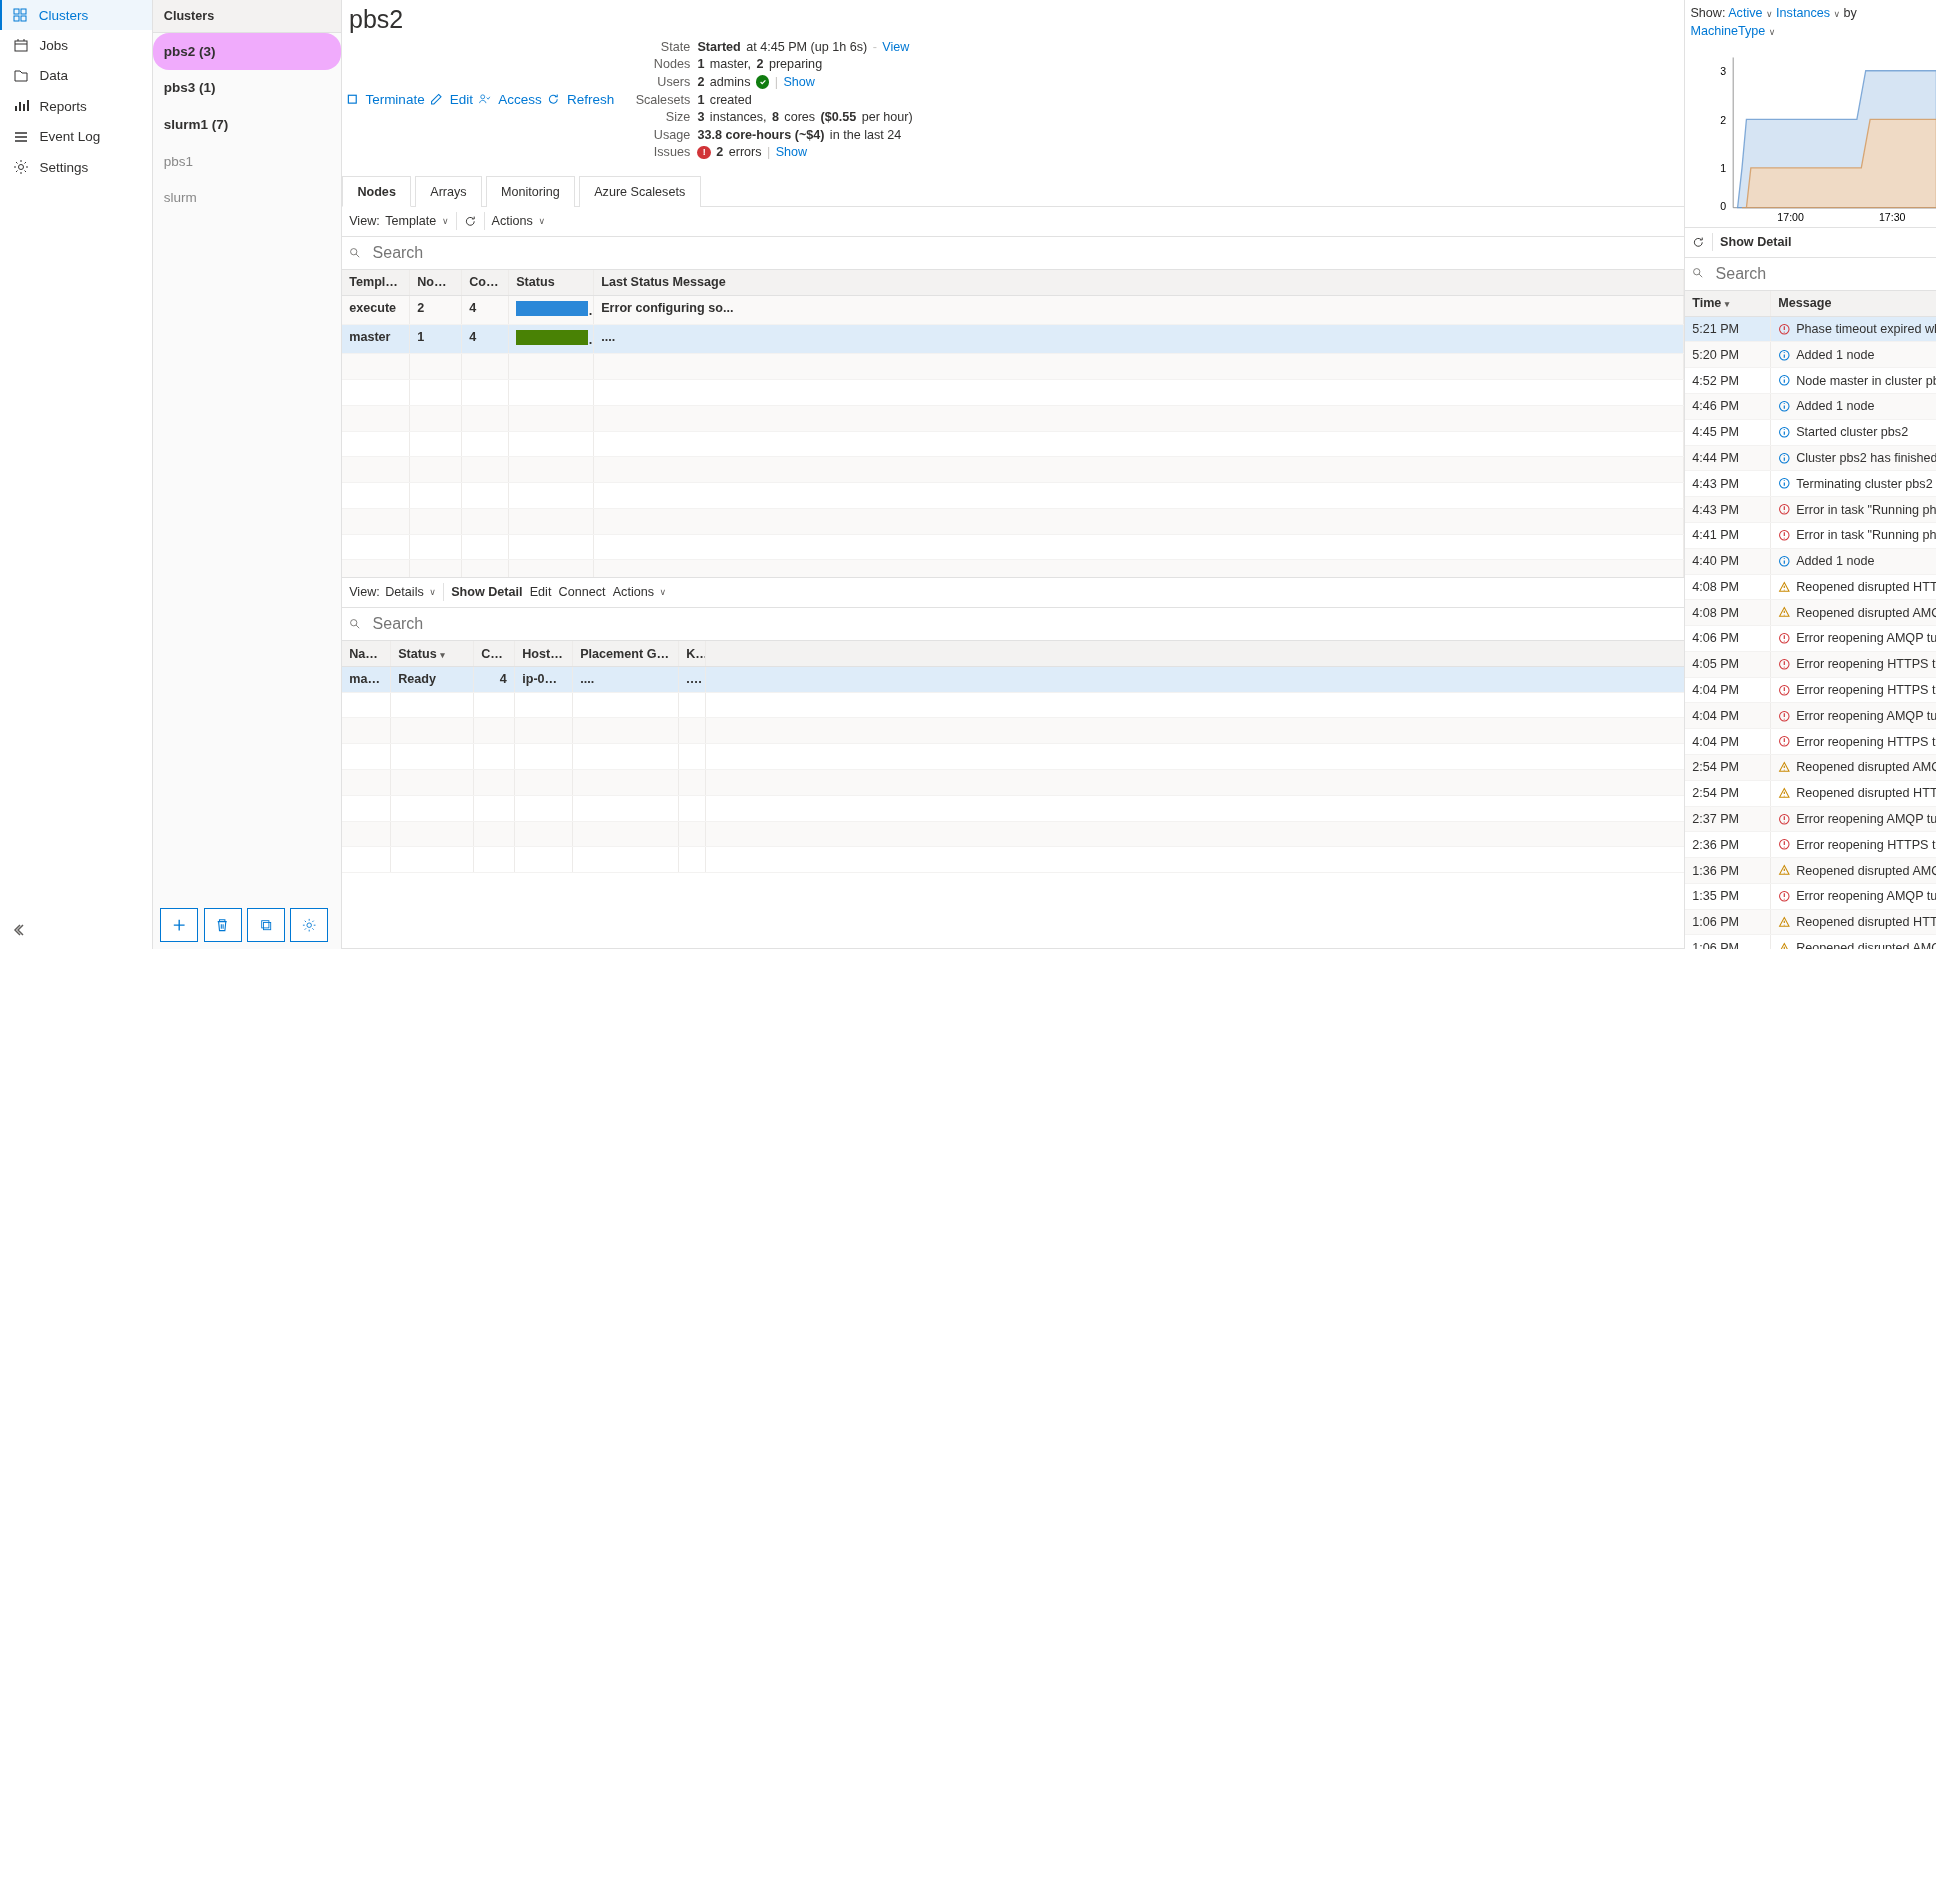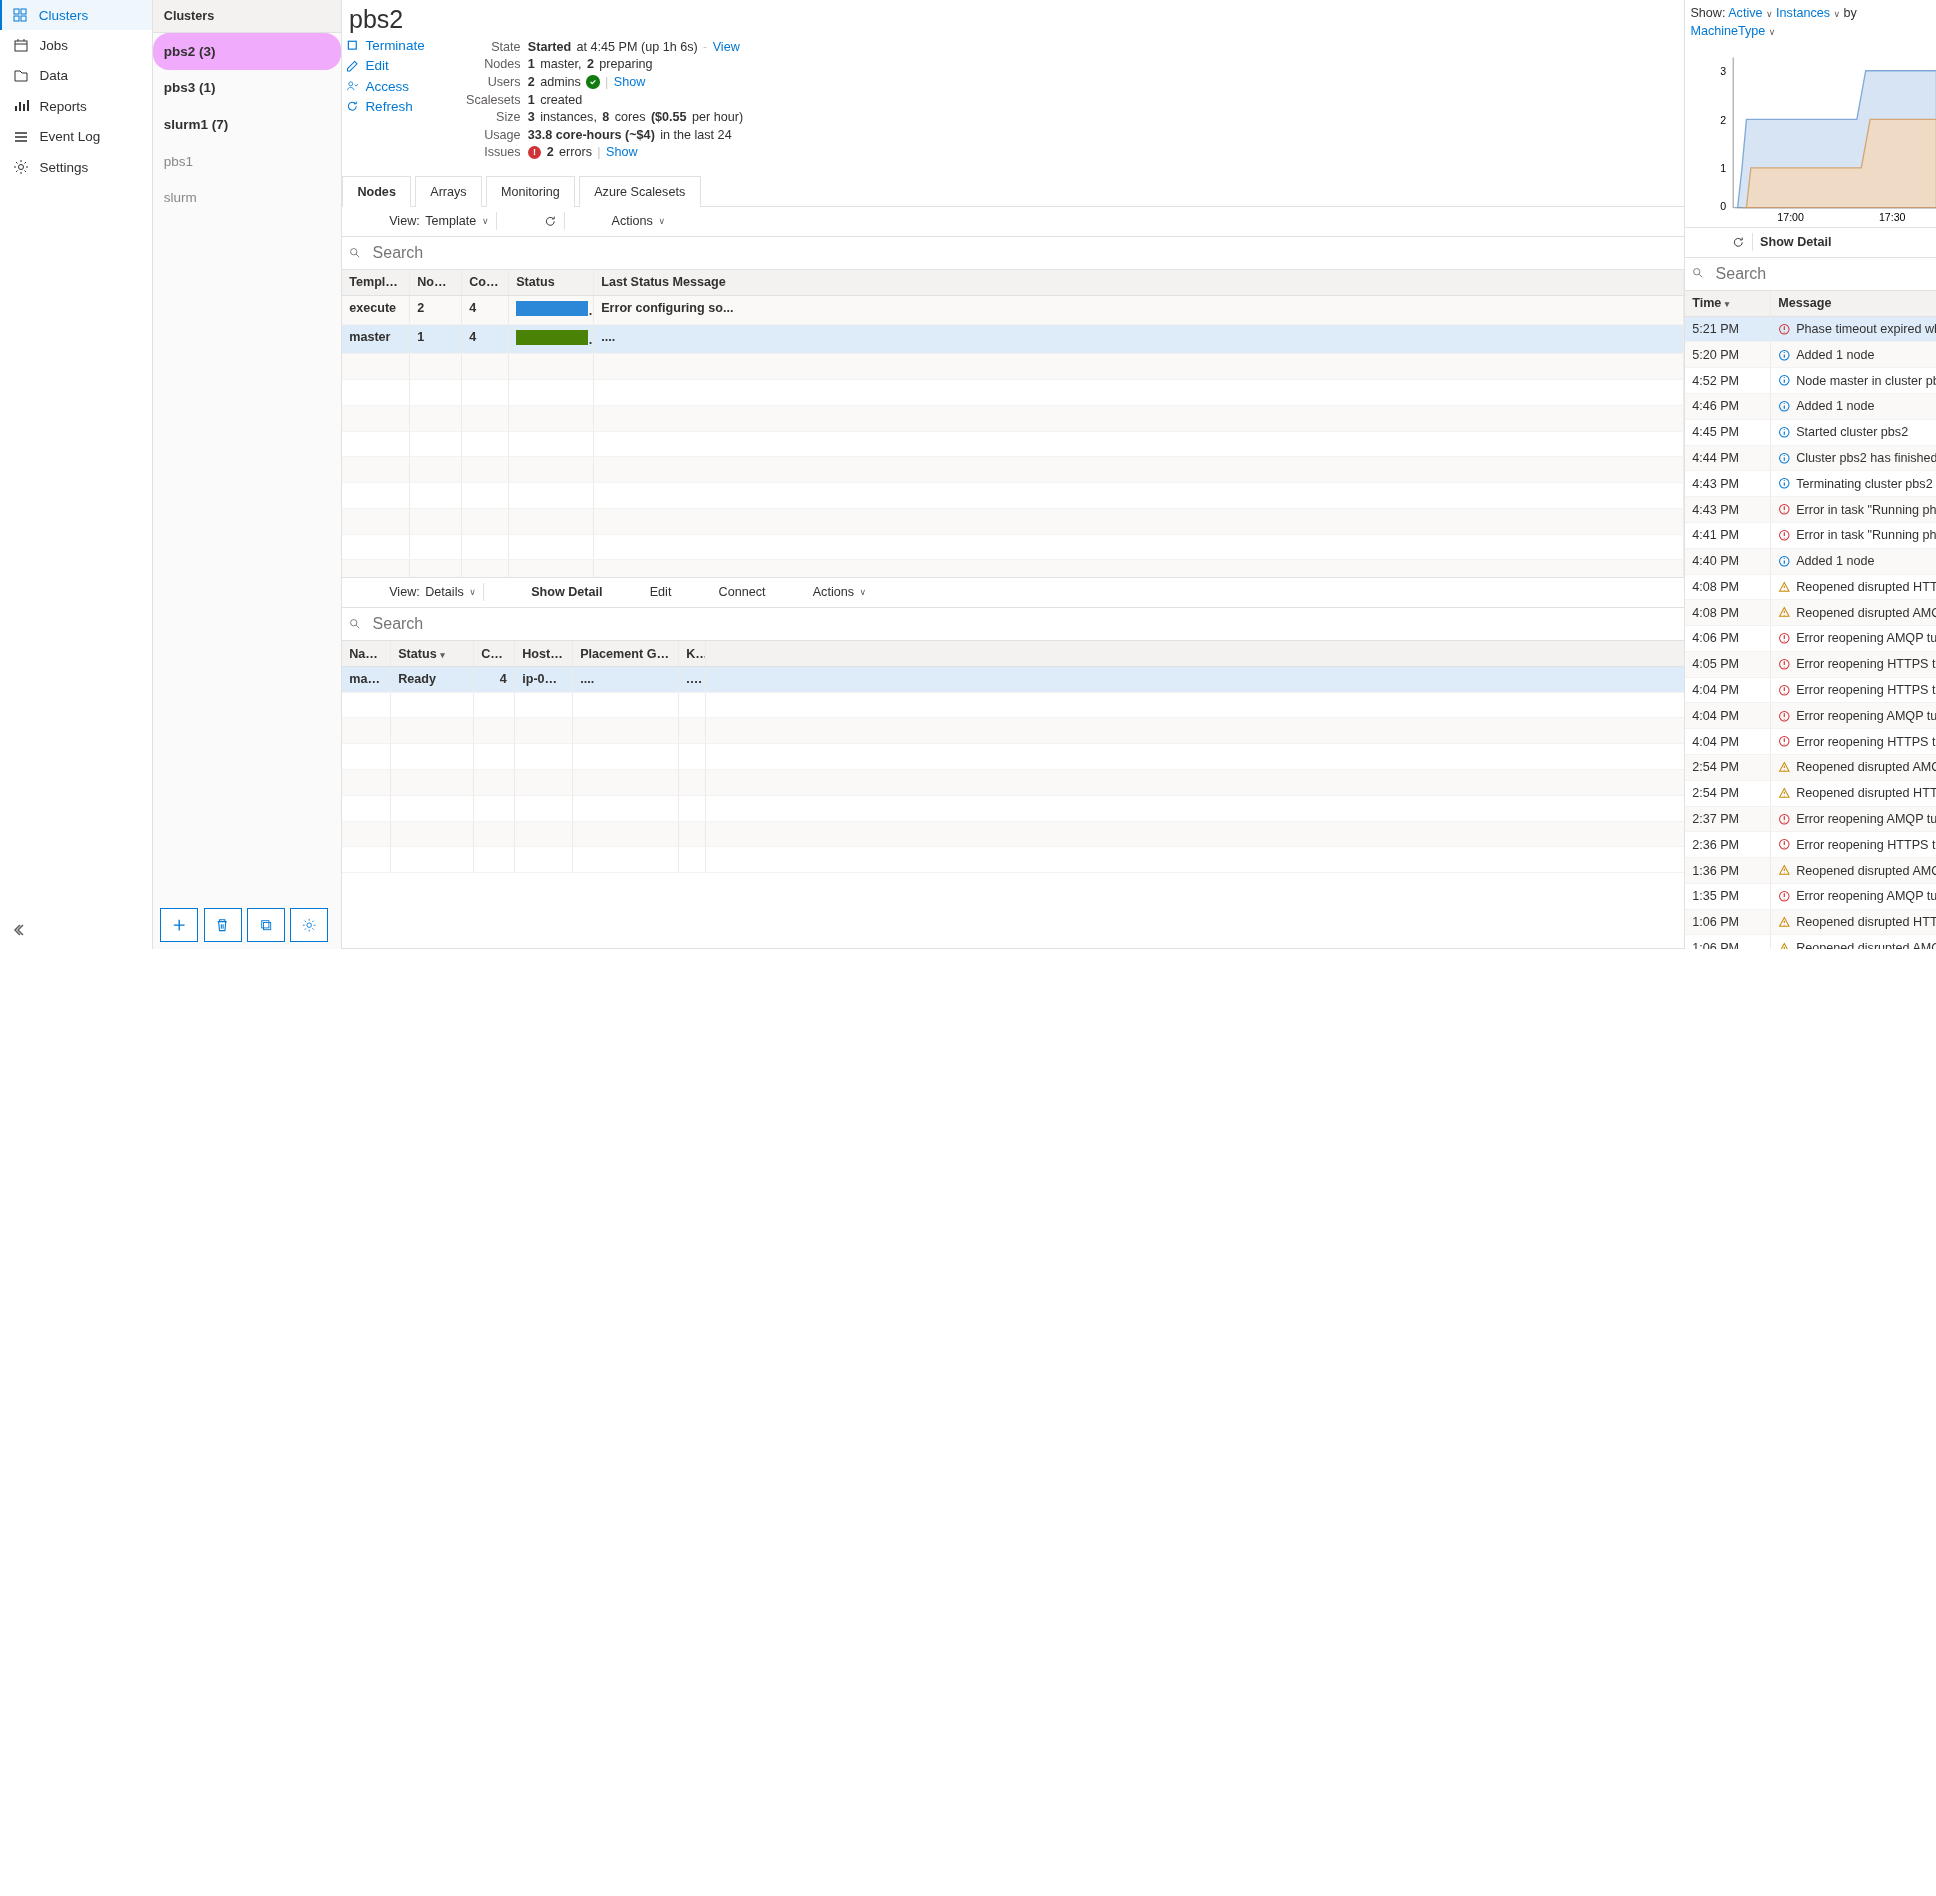--- a/index.html
+++ b/index.html
@@ -87,36 +87,36 @@
   flex: 1;
   min-width: 0;
   padding: 3.6px 0 0 0;
   overflow: hidden;
   display:flex;
   flex-direction:column;
 }
 .title-row { padding: 1.8px 0 3.6px 0; }
 .title { font-size: 25px; font-weight: 300; color:#323130; padding-left:7px; }
 .head-area { display:flex; gap:18px; padding: 0 3.6px 9px 3.6px; }
-.actions-col { display:flex; flex-direction:column; gap:5.4px; min-width:99px;text-align:right; }
+.actions-col { display:flex; flex-direction:row; gap:5.4px; min-width:99px;text-align:right; }
 .action-link { color:#0078d4; cursor:pointer; display:flex; align-items:center; gap:7.2px; font-size:13.5px; }
 .stats-col { flex:1; }
 .stat-row { display:flex; align-items:center; gap:7.2px; padding:1.8px 0; font-size:12.6px; }
 .stat-label { min-width:58px; text-align:right; color:#605e5c; }
 .stat-val { display:flex; align-items:center; gap:5.4px; flex-wrap:wrap;}
 .stat-val b { font-weight:600; }
 .link { color:#0078d4; cursor:pointer; }
 .sep { color:#c8c6c4; }
 .badge-ok { width:13.5px; height:13.5px; border-radius:50%; background:#107c10; display:inline-flex; align-items:center; justify-content:center; }
 .badge-err { width:13.5px; height:13.5px; border-radius:50%; background:#d13438; display:inline-flex; align-items:center; justify-content:center; color:#fff; font-size:9px; font-weight:bold;}
 .tabs { display:flex; border-bottom:0.9px solid #e1e1e1; margin-top:5.4px;}
 .tab { padding:7.2px 14.4px; border:0.9px solid #e1e1e1; border-bottom:none; margin-right:3.6px; cursor:pointer; font-size:12.6px; background:#fff; position:relative; top:0.9px;}
 .tab.active { font-weight:600; border-bottom:0.9px solid #fff; }
 .toolbar { display:flex; align-items:center; gap:7.2px; padding:5.4px 7.2px; border-bottom:0.9px solid #e1e1e1; font-size:12.6px;}
-.tb-item { display:flex; align-items:center; gap:1px; cursor:pointer;margin-left:40px;}
+.tb-item { display:flex; align-items:center; gap:1px; cursor:pointer;}
 .tb-sep { width:0.9px; height:18px; background:#e1e1e1; }
 .search-row { display:flex; align-items:center; justify-content:center; gap:7.2px; padding:3.6px 7.2px; border-bottom:0.9px solid #e1e1e1;}
 .search-input { flex:1; border:none; outline:none; padding:3.6px; font-size:16px;}
 .grid { border-bottom:0.9px solid #e1e1e1; flex:1; overflow:hidden; display:flex; flex-direction:column;}
 .grid-head, .grid-row { display:flex; }
 .grid-head { background:#f3f2f1; font-weight:600; border-bottom:0.9px solid #e1e1e1;}
 .grid-cell { padding:5.4px 7.2px; border-right:0.9px solid #edebe9; white-space:nowrap; overflow:hidden; text-overflow:ellipsis;}
 .gc-template{width:68px;} .gc-nodes{width:52px;} .gc-cores{width:47px;} .gc-status{width:85px;} .gc-msg{flex:1;}
 .gc-name{width:49px;} .gc-dstatus{width:83px;} .gc-dcores{width:41px; text-align:right;} .gc-host{width:58px;} .gc-pg{width:106px;} .gc-ke{width:27px;}
 .grid-row { border-bottom:0.9px solid #f3f2f1;}

